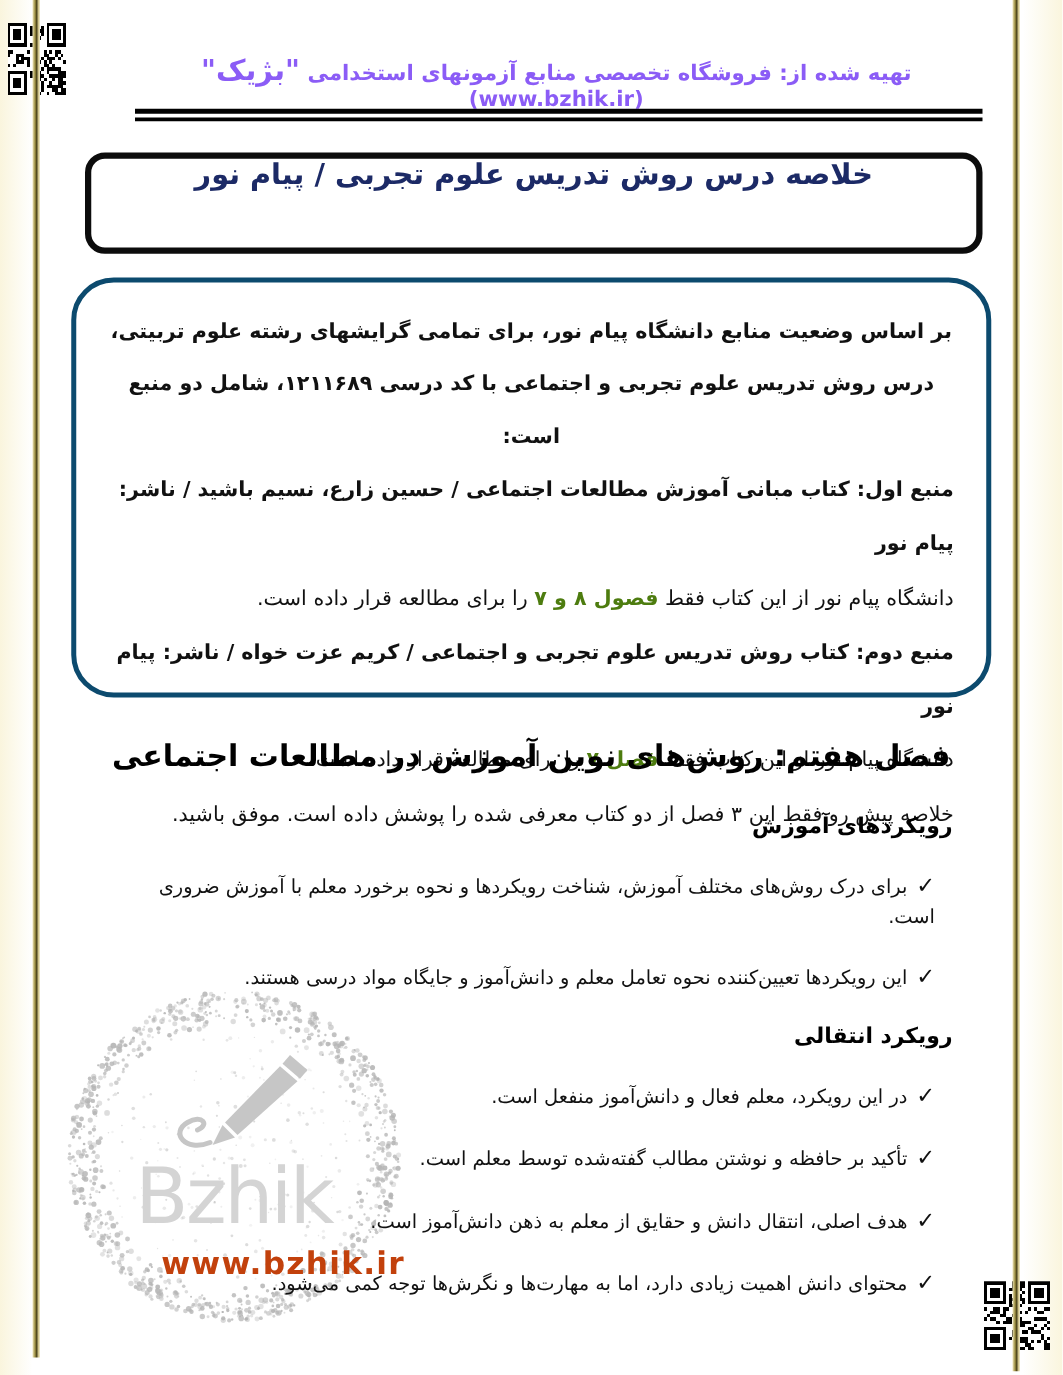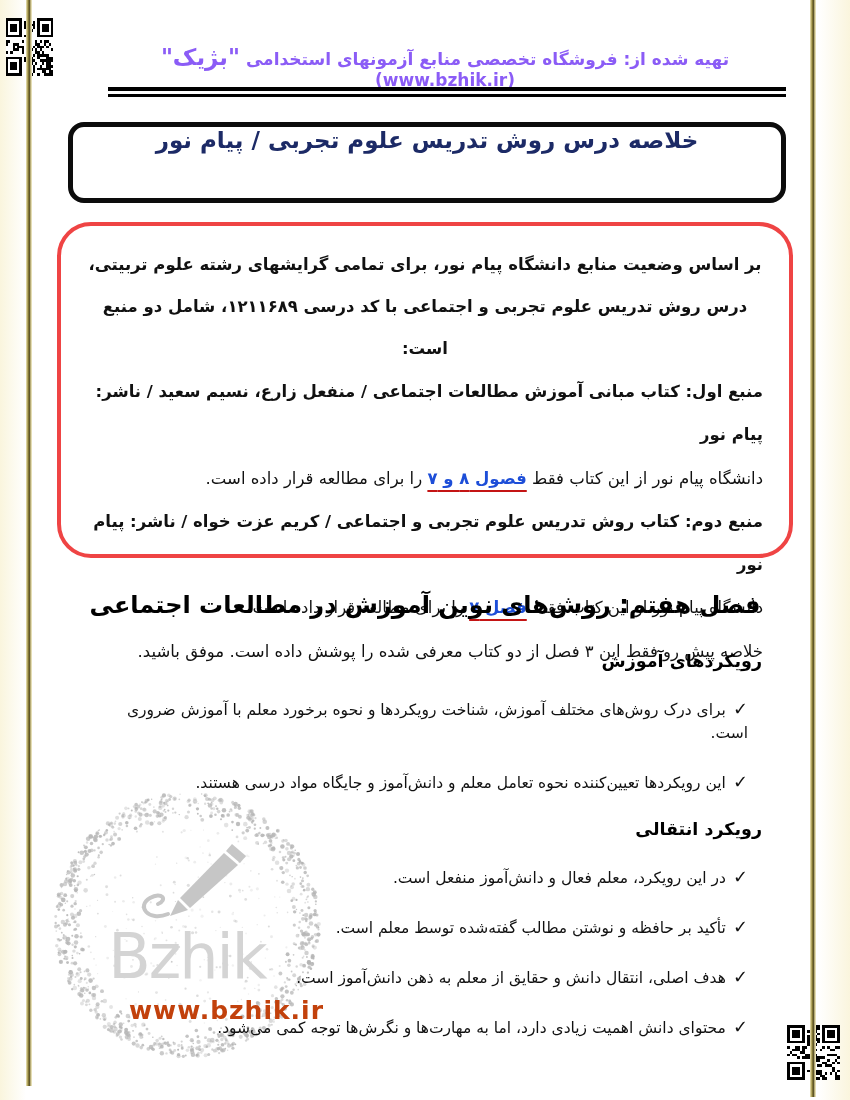--- a/index.html
+++ b/index.html
@@ -33,27 +33,27 @@
     border-top:4px solid #000; border-bottom:3px solid #000; }
 
   
   .title-box { position:absolute; left:68px; top:122px; width:718px; height:81px;
     border:5px solid #0c0c0c; border-radius:16px;
     display:flex; align-items:flex-start; justify-content:center; background:#fff; }
   .title-text { color:#1c2a66; font-weight:bold; font-size:23px; direction:rtl; }
 
   
   .intro-box { position:absolute; left:57px; top:222px; width:736px; height:336px;
-    border:4px solid #ef4444; border-radius:34px; background:#fff;
+    border:4px solid #0c4a6e; border-radius:34px; background:#fff;
     padding:18px 26px 10px 26px; direction:rtl; font-size:16.5px; z-index:1; }
   .intro-box .lead  { text-align:center; font-weight:bold; line-height:2.55; }
   .intro-box .line  { text-align:right; line-height:2.62; }
   .intro-box .bold  { font-weight:bold; }
-  .red-underline { color:#1d4ed8; font-weight:bold;
-    text-decoration:underline; text-decoration-color:#c41414;
+  .red-underline { color:#4d7c0f; font-weight:bold;
+    text-decoration-color:#c41414;
     text-decoration-thickness:2px; text-underline-offset:6px; }
 
   
   .chapter-title { position:absolute; top:591px; left:0; width:850px;
     text-align:center; direction:rtl; font-weight:bold; font-size:24px; color:#000; z-index:2; }
 
   
   .content { position:absolute; top:651px; right:88px; width:660px;
     direction:rtl; z-index:2; }
   .section-heading { font-weight:bold; font-size:17.5px; color:#000; margin:0 0 25px 0; }
@@ -326,21 +326,21 @@
 
 <div class="header-line"><span>تهیه شده از: فروشگاه تخصصی منابع آزمونهای استخدامی </span><span class="brand">"بژیک"</span><span> (www.bzhik.ir)</span></div>
 <div class="header-rule"></div>
 
 <div class="title-box">
   <div class="title-text">خلاصه درس روش تدریس علوم تجربی / پیام نور</div>
 </div>
 
 <div class="intro-box">
   <div class="lead">بر اساس وضعیت منابع دانشگاه پیام نور، برای تمامی گرایشهای رشته علوم تربیتی، درس روش تدریس علوم تجربی و اجتماعی با کد درسی ۱۲۱۱۶۸۹، شامل دو منبع است:</div>
-  <div class="line bold">منبع اول: کتاب مبانی آموزش مطالعات اجتماعی / منفعل زارع، نسیم سعید / ناشر: پیام نور</div>
+  <div class="line bold">منبع اول: کتاب مبانی آموزش مطالعات اجتماعی / حسین زارع، نسیم باشید / ناشر: پیام نور</div>
   <div class="line"><span>دانشگاه پیام نور از این کتاب فقط </span><span class="red-underline">فصول ۸ و ۷</span><span> را برای مطالعه قرار داده است.</span></div>
   <div class="line bold">منبع دوم: کتاب روش تدریس علوم تجربی و اجتماعی / کریم عزت خواه / ناشر: پیام نور</div>
   <div class="line"><span>دانشگاه پیام نور از این کتاب فقط </span><span class="red-underline">فصل ۷</span><span> را برای مطالعه قرار داده است.</span></div>
   <div class="line">خلاصه پیش رو فقط این ۳ فصل از دو کتاب معرفی شده را پوشش داده است. موفق باشید.</div>
 </div>
 
 <div class="chapter-title">فصل هفتم: روش‌های نوین آموزش در مطالعات اجتماعی</div>
 
 <div class="content">
   <div class="section-heading">رویکردهای آموزش</div>

